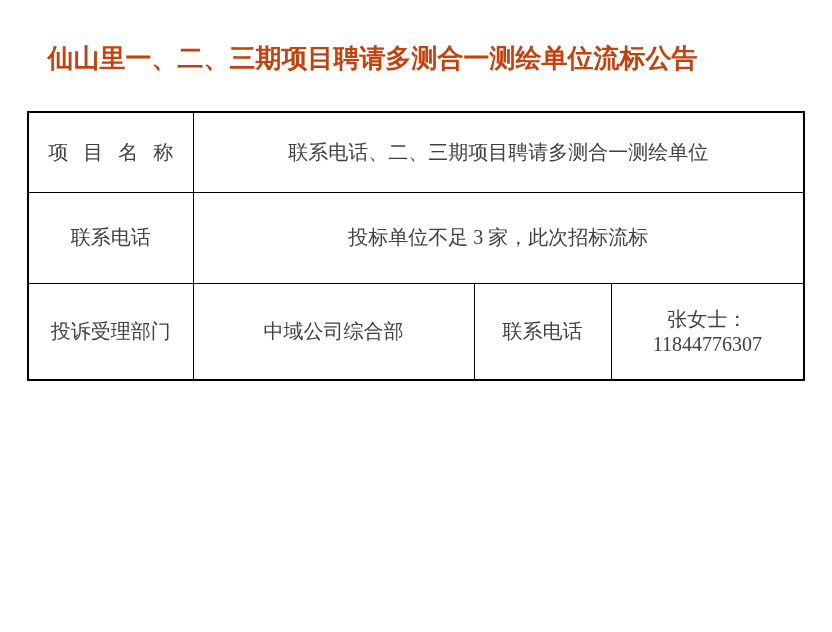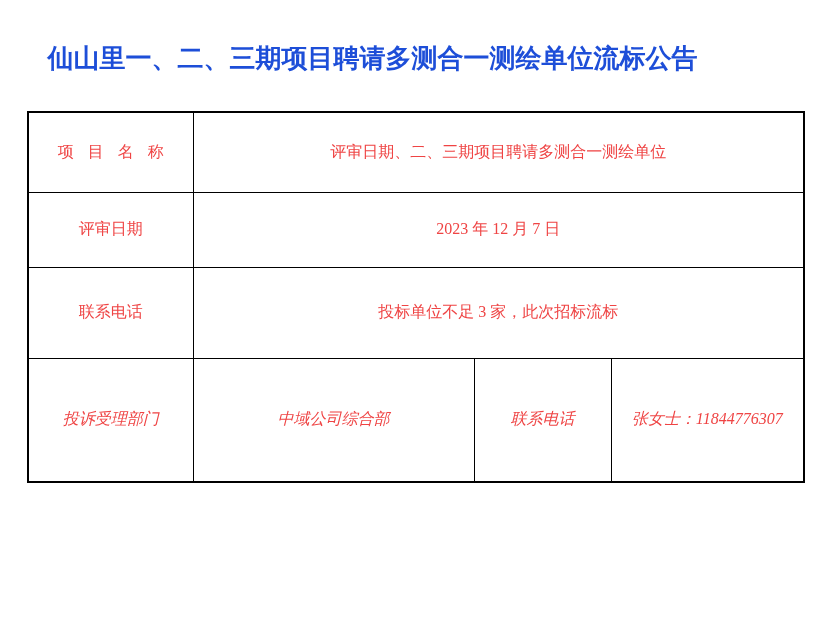--- a/index.html
+++ b/index.html
@@ -14,73 +14,69 @@
   }
   .title {
     position: absolute;
     top: 41px;
     left: 0;
     width: 745px;
     text-align: center;
     font-size: 26px;
     font-weight: bold;
     letter-spacing: 0px;
-    color: #1d4ed8;
+    color: #c2410c;
   }
   table.info-table {
     position: absolute;
     left: 27px;
     top: 111px;
     width: 776px;
     border-collapse: collapse;
     table-layout: fixed;
     border: 2px solid #000000;
   }
   table.info-table td {
     border: 1px solid #000000;
     text-align: center;
     vertical-align: middle;
-    font-size: 16px;
+    font-size: 20px;
     padding: 0 4px;
-    color: #ef4444;
+    color: #404040;
     background: #ffffff;
   }
   tr.row-1 { height: 80px; }
   tr.row-2 { height: 75px; }
   tr.row-3 { height: 74px; }
   tr.row-4 { height: 82px; }
   tr.row-5 { height: 91px; }
-  tr.row-6 { height: 124px; font-style: italic; }
+  tr.row-6 { height: 97px; }
   td.spaced-label { word-spacing: 10px; }
 </style>
 </head>
 <body>
 
 <div class="page">
 
   <h1 class="title">仙山里一、二、三期项目聘请多测合一测绘单位流标公告</h1>
 
   <table class="info-table">
     <colgroup>
       <col style="width:165px">
       <col style="width:281px">
       <col style="width:137px">
       <col style="width:193px">
     </colgroup>
 
     <tbody>
         <tr class="row-1">
       <td class="spaced-label">项 目 名 称</td>
-      <td colspan="3">评审日期、二、三期项目聘请多测合一测绘单位</td>
+      <td colspan="3">联系电话、二、三期项目聘请多测合一测绘单位</td>
     </tr>
 
-    <tr class="row-2">
-      <td>评审日期</td>
-      <td colspan="3">2023 年 12 月 7 日</td>
-    </tr>
 
 
 
     <tr class="row-5">
       <td>联系电话</td>
       <td colspan="3">投标单位不足 3 家，此次招标流标</td>
     </tr>
 
     <tr class="row-6">
       <td>投诉受理部门</td>

